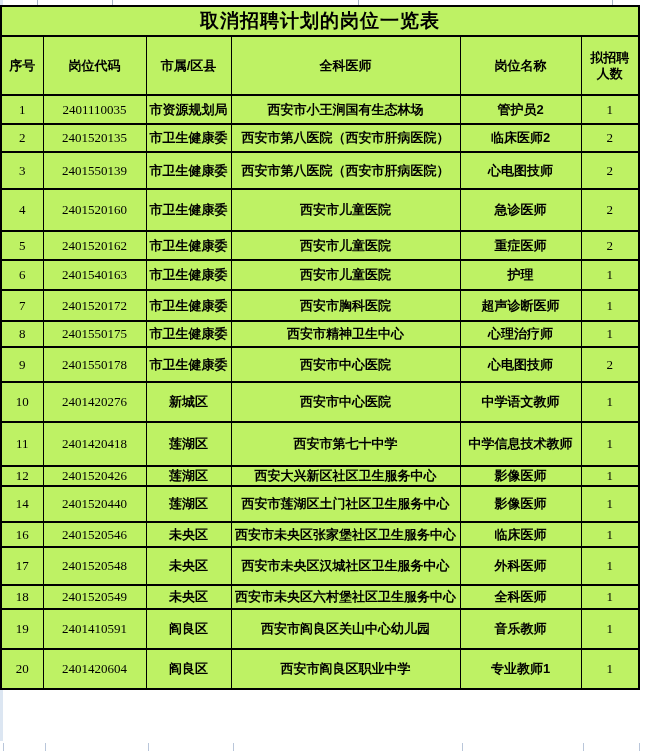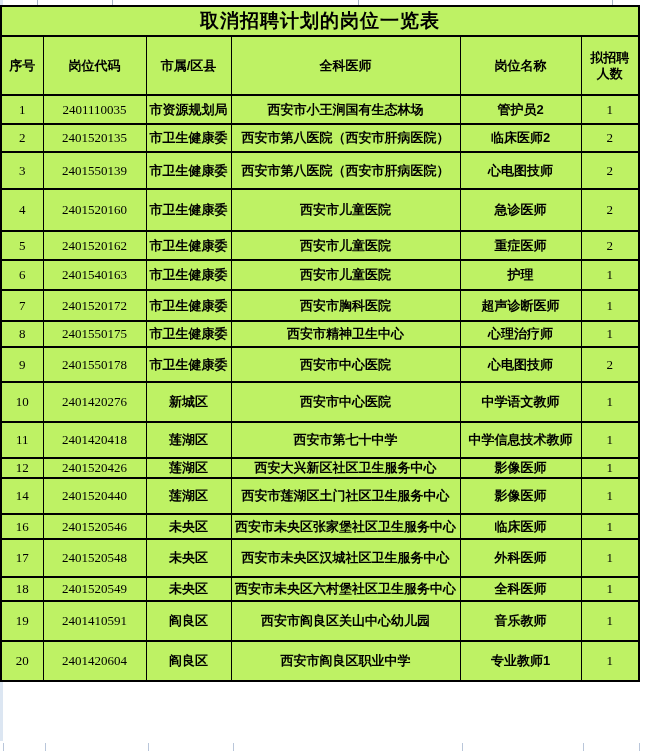--- a/index.html
+++ b/index.html
@@ -88,21 +88,21 @@
   
   tbody tr { height: 29px; }
   tbody tr:nth-child(2)  { height: 28px; }
   tbody tr:nth-child(3)  { height: 37px; }
   tbody tr:nth-child(4)  { height: 42px; }
   tbody tr:nth-child(6)  { height: 30px; }
   tbody tr:nth-child(7)  { height: 31px; }
   tbody tr:nth-child(8)  { height: 26px; }
   tbody tr:nth-child(9)  { height: 35px; }
   tbody tr:nth-child(10) { height: 40px; }
-  tbody tr:nth-child(11) { height: 36px; margin-left: 40px; }
+  tbody tr:nth-child(11) { height: 44px; margin-left: 40px; }
   tbody tr:nth-child(12) { height: 17px; }
   tbody tr:nth-child(13) { height: 36px; }
   tbody tr:nth-child(14) { height: 25px; margin-top: 32px; }
   tbody tr:nth-child(15) { height: 38px; }
   tbody tr:nth-child(16) { height: 24px; }
   tbody tr:nth-child(17) { height: 40px; }
   tbody tr:nth-child(18) { height: 40px; }
   tbody tr:nth-child(19) { height: 31px; padding-left: 28px; }
   tbody tr:nth-child(20) { height: 27px; }
 </style>

